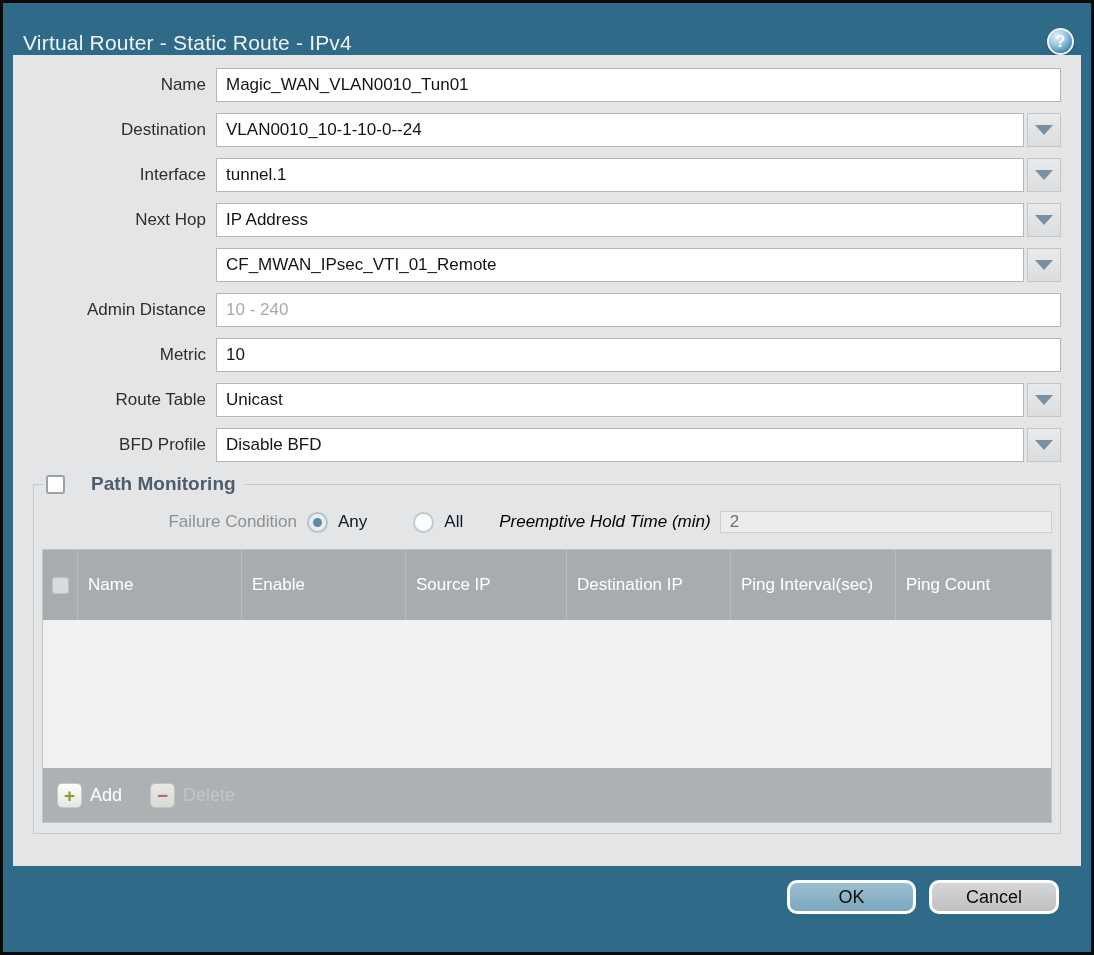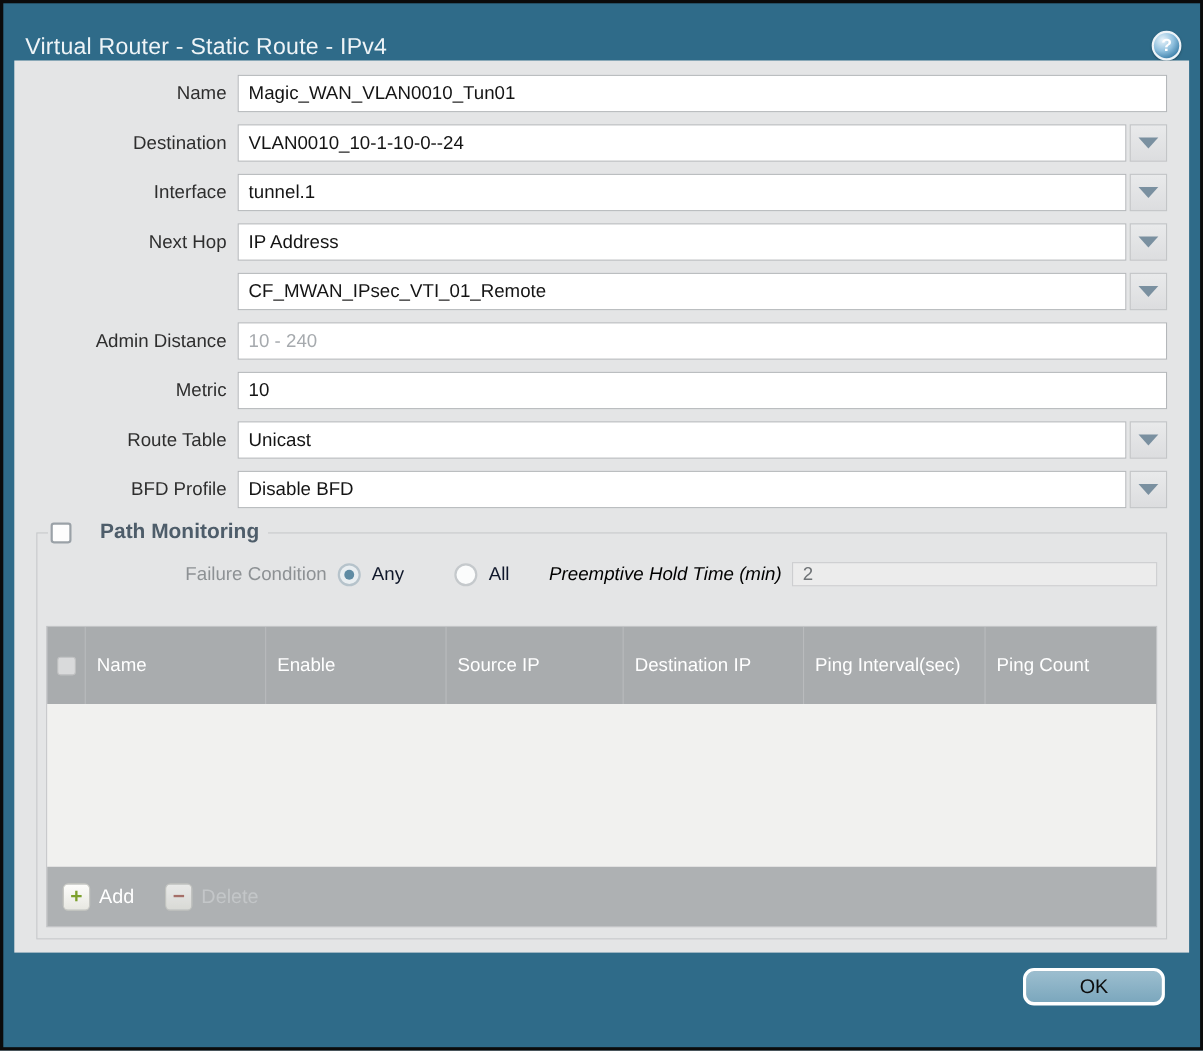--- a/index.html
+++ b/index.html
@@ -27,21 +27,21 @@
   input.text.disabled-look { background:#ececec; border-color:#cdced0; color:#6f7376; }
   .dd-btn { flex:0 0 34px; height:100%; border:1px solid #c3c5c7; background:linear-gradient(#e9eaeb,#dcdddf); display:flex; align-items:center; justify-content:center; cursor:pointer; }
   .dd-arrow { width:0; height:0; border-left:9px solid transparent; border-right:9px solid transparent; border-top:10px solid #7a90a0; }
 
   
   fieldset.pm { margin:0 20px; border:1px solid #c7c9cb; padding:0 8px 10px 8px; background:transparent; }
   legend.pm-legend { display:flex; align-items:center; gap:26px; margin-left:2px; padding:0 8px 0 2px; cursor:default; }
   .pm-checkbox { width:19px; height:19px; background:#fdfdfd; border:2px solid #9aa1a7; border-radius:3px; cursor:pointer; }
   .pm-title { font-weight:bold; color:#4e5d6a; font-size:19px; }
 
-  .pm-controls { display:flex; align-items:center; margin:16px 0 36px; font-size:17px; }
+  .pm-controls { display:flex; align-items:center; margin:16px 0 16px; font-size:17px; }
   .fc-label { width:265px; flex:0 0 265px; text-align:right; padding-right:10px; color:#8d9194; }
   .radio-group { display:flex; align-items:center; gap:10px; }
   .radio { width:21px; height:21px; border-radius:50%; border:2px solid #c5c9cc; background:#fbfcfc; position:relative; display:inline-block; cursor:pointer; }
   .radio.selected { background:#e9eef1; border-color:#b6c3cb; }
   .radio.selected::after { content:""; position:absolute; left:4px; top:4px; width:9px; height:9px; border-radius:50%; background:#5f8ba3; }
   .radio-label { color:#0f172a; margin-right:36px; cursor:pointer; }
   .pht-label { margin-left:auto; color:#000000; padding-right:9px;font-style:italic; }
   .pht-input { width:222px; height:33px; }
 
   
@@ -207,15 +207,16 @@
             <span class="delete-label">Delete</span>
           </span>
         </div>
       </div>
     </fieldset>
 
   </div>
 
   <div class="dialog-footer">
     <button class="btn btn-ok">OK</button>
+    <button class="btn btn-cancel">Cancel</button>
   </div>
 
 </div>
 
 </body></html>

